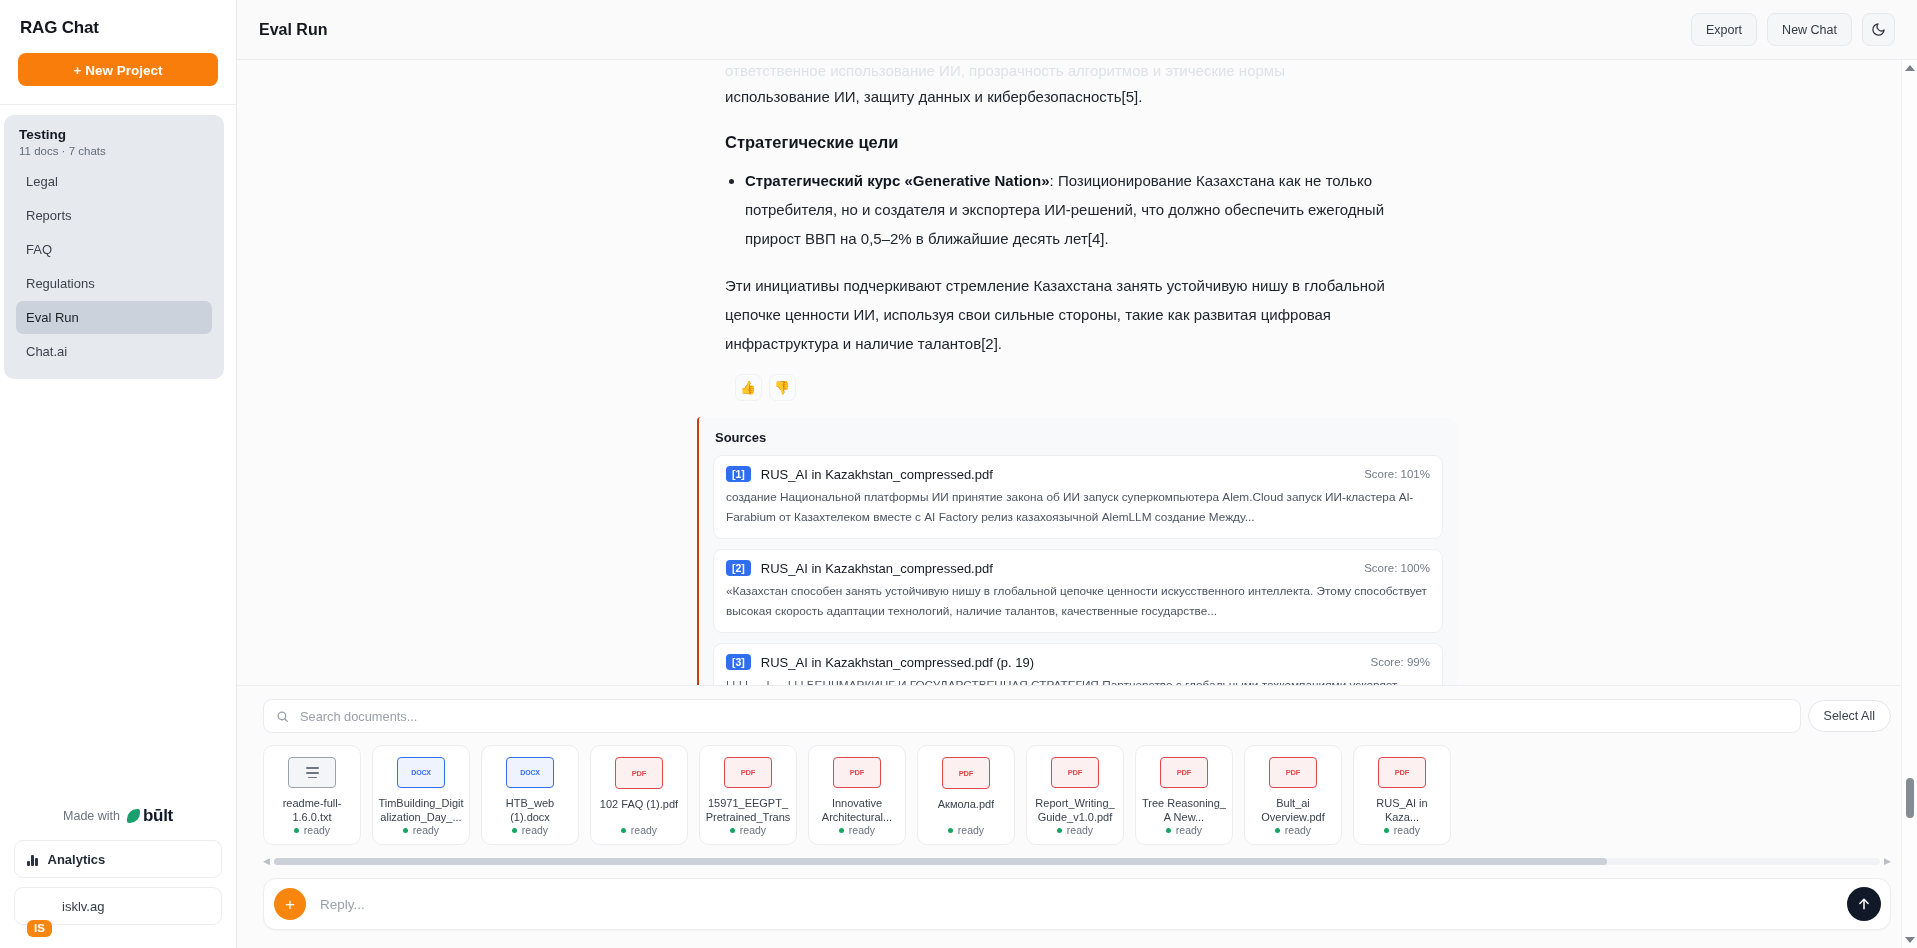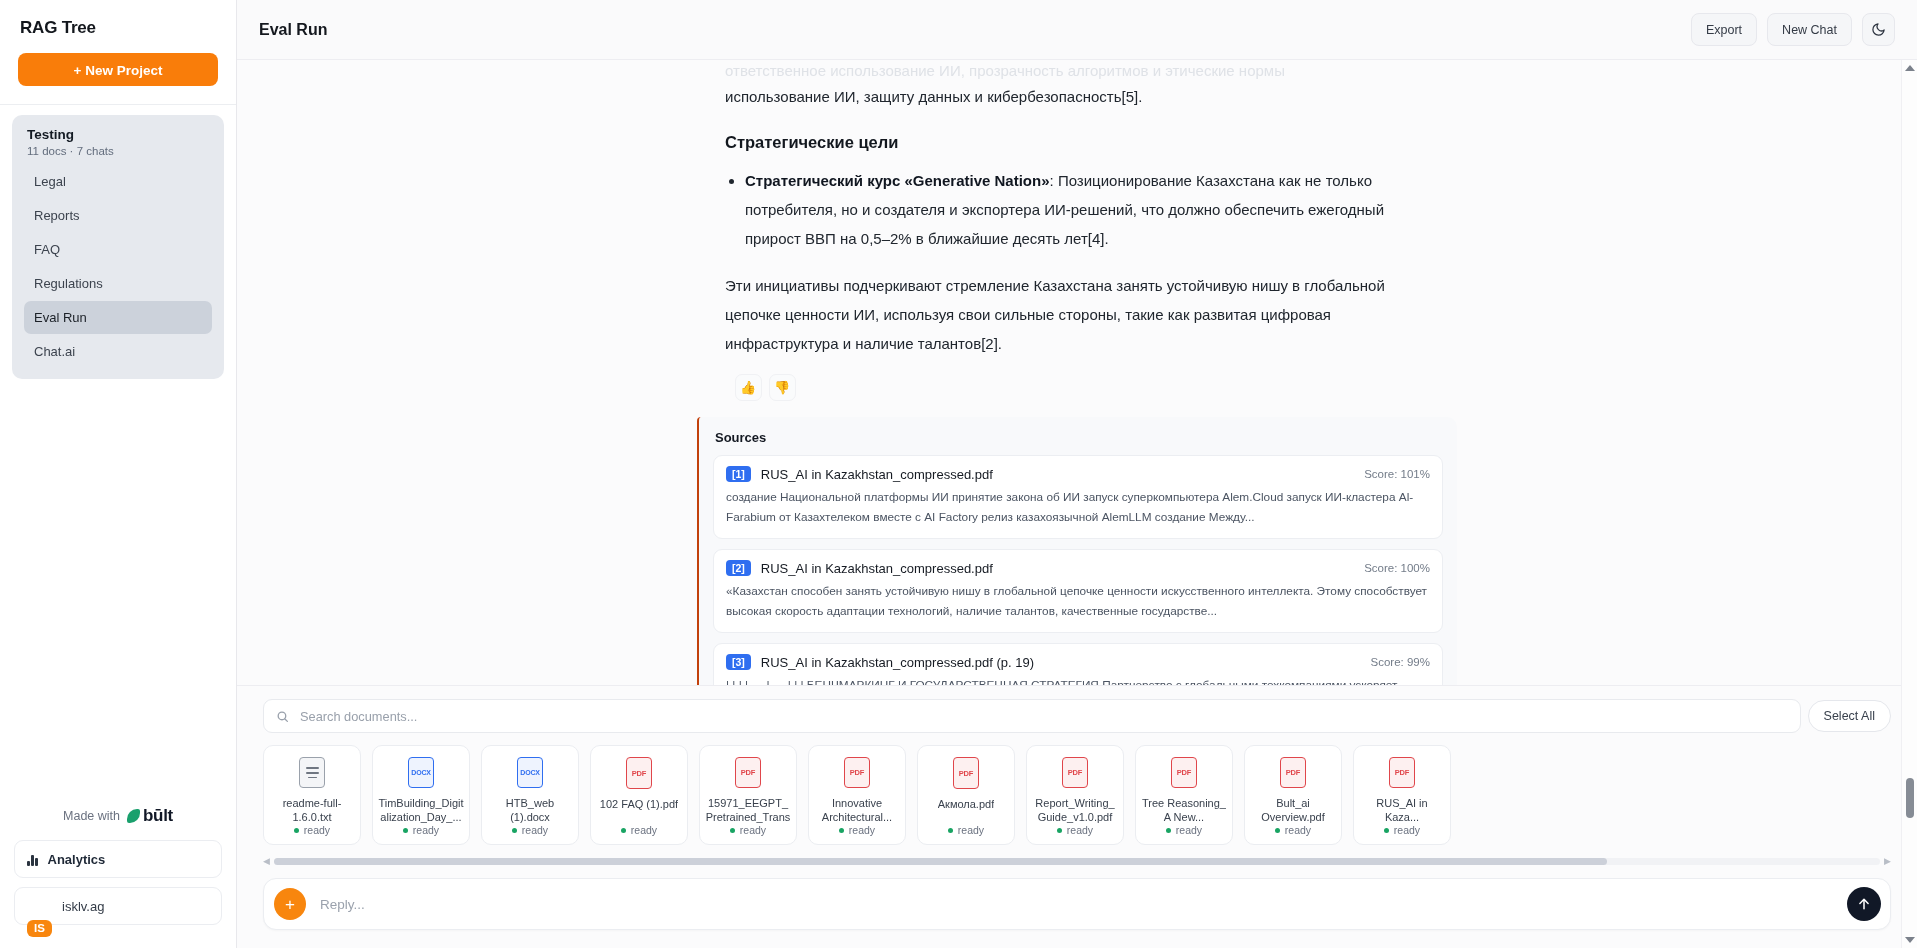--- a/index.html
+++ b/index.html
@@ -28,21 +28,21 @@
   .brand {
     font-size: 17px; font-weight: bold; color: #13171d;
     letter-spacing: -.2px; margin: 4px 0 15px 2px;
   }
   .new-project-btn {
     display: block; width: 100%; height: 33px; line-height: 33px;
     background: #f97d0a; color: #ffffff; border: none; border-radius: 8px;
     font-size: 13.5px; font-weight: bold; text-align: center; cursor: pointer;
     font-family: "Liberation Sans", sans-serif;
   }
-  .projects { padding: 10px 12px 0 12px; }
+  .projects { padding: 10px 12px 0 4px; }
   .project-card { background: #e6e9ee; border-radius: 10px; padding: 12px 12px 10px 12px; }
   .proj-title { font-size: 13.5px; font-weight: bold; color: #131a23; margin-left: 3px; }
   .proj-sub   { font-size: 11.5px; color: #5b6personally; }
   .proj-sub   { font-size: 11.5px; color: #636d7d; margin: 3px 0 8px 3px; }
   .chat-item {
     font-size: 13px; color: #3c434e; padding: 9px 10px; border-radius: 7px;
     margin: 1px 0; cursor: pointer; white-space: nowrap; overflow: hidden;
   }
   .chat-item.active { background: #ccd2db; color: #1b2027; }
 
@@ -166,21 +166,21 @@
     align-items: center; padding: 11px 5px 8px 5px; cursor: pointer;
   }
   .chip .fname {
     font-size: 11px; line-height: 14px; color: #39414d; text-align: center;
     margin-top: 8px; max-height: 28px; overflow: hidden; word-break: break-word;
   }
   .chip .status { font-size: 10.5px; color: #6b7280; margin-top: auto;
                   display: flex; align-items: center; gap: 5px; }
   .dot { width: 5px; height: 5px; border-radius: 50%; background: #19a463; display: inline-block; }
 
-  .ficon { width: 26px; height: 32px; border-radius: 4px; border: 1.6px solid #9aa1ab;
+  .ficon { width: 48px; height: 32px; border-radius: 4px; border: 1.6px solid #9aa1ab;
            display: flex; align-items: center; justify-content: center;
            font-size: 7.5px; font-weight: bold; letter-spacing: -.2px; }
   .ficon.pdf  { border-color: #e0464b; color: #e0464b; background: #fdf0f0; }
   .ficon.docx { border-color: #2f6ef0; color: #2f6ef0; background: #eef3fe; font-size: 7px; }
   .ficon.txt  { border-color: #9aa1ab; background: #f4f5f7; flex-direction: column; gap: 3px; }
   .ficon.txt i { display:block; height: 1.6px; background: #6f7681; border-radius: 1px; }
 
   .hscroll { margin: 9px 26px 0 26px; height: 10px; display: flex; align-items: center; gap: 4px; }
   .hs-arrow { color: #b9bec7; font-size: 9px; line-height: 1; }
   .hs-track { flex: 1 1 auto; height: 7px; background: #f1f2f5; border-radius: 4px; position: relative; }
@@ -226,21 +226,21 @@
   .vs-thumb { position: absolute; left: 4px; width: 8px; height: 40px; top: 82%;
               background: #868c95; border-radius: 5px; }
 </style>
 </head>
 <body>
 
 <div id="app">
 
   <aside class="sidebar">
     <div class="sb-top">
-      <div class="brand">RAG Tree</div>
+      <div class="brand">RAG Chat</div>
       <button class="new-project-btn">+ New Project</button>
     </div>
 
     <div class="projects">
       <div class="project-card">
         <div class="proj-title">Testing</div>
         <div class="proj-sub">11 docs · 7 chats</div>
 
         <div class="chat-item">Legal</div>
         <div class="chat-item">Reports</div>

